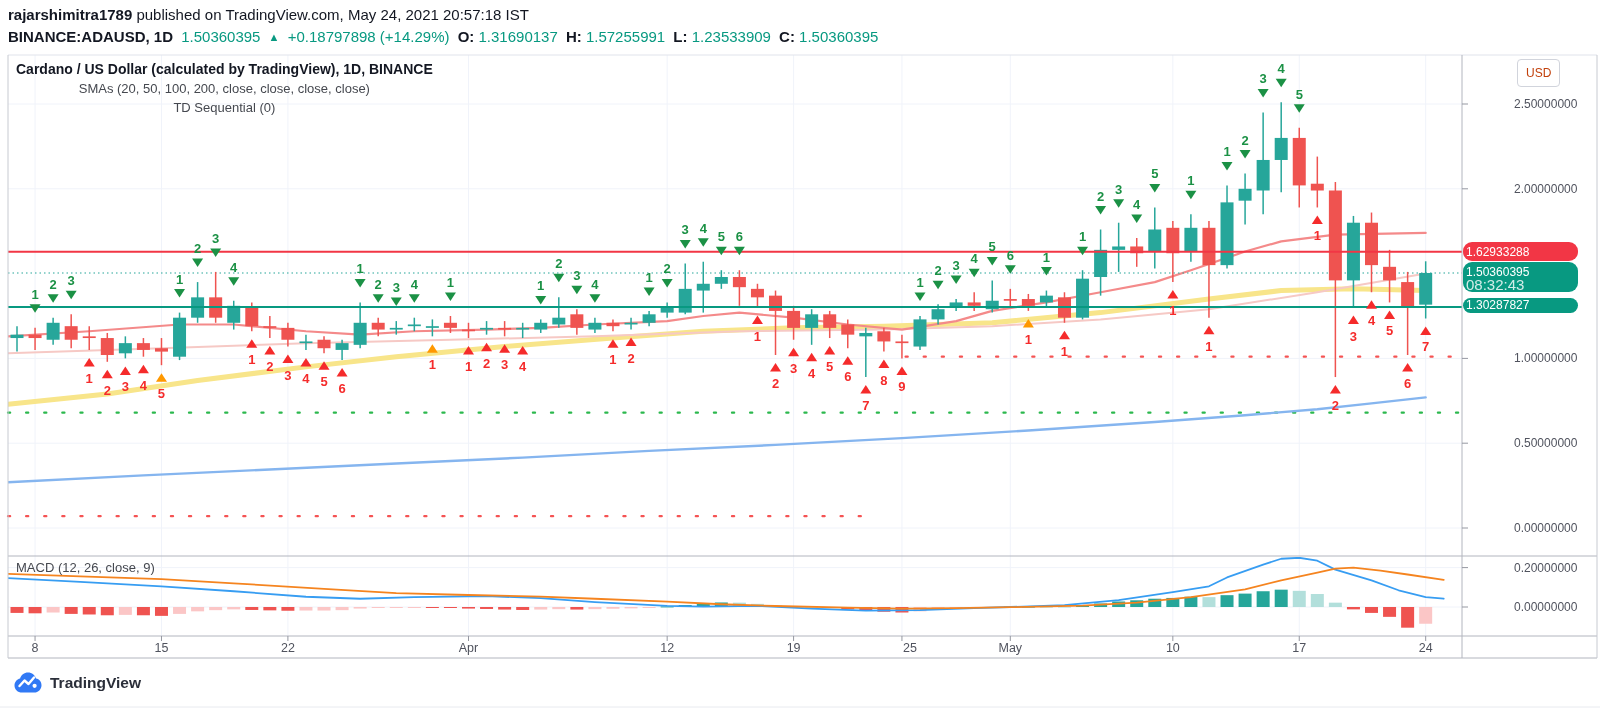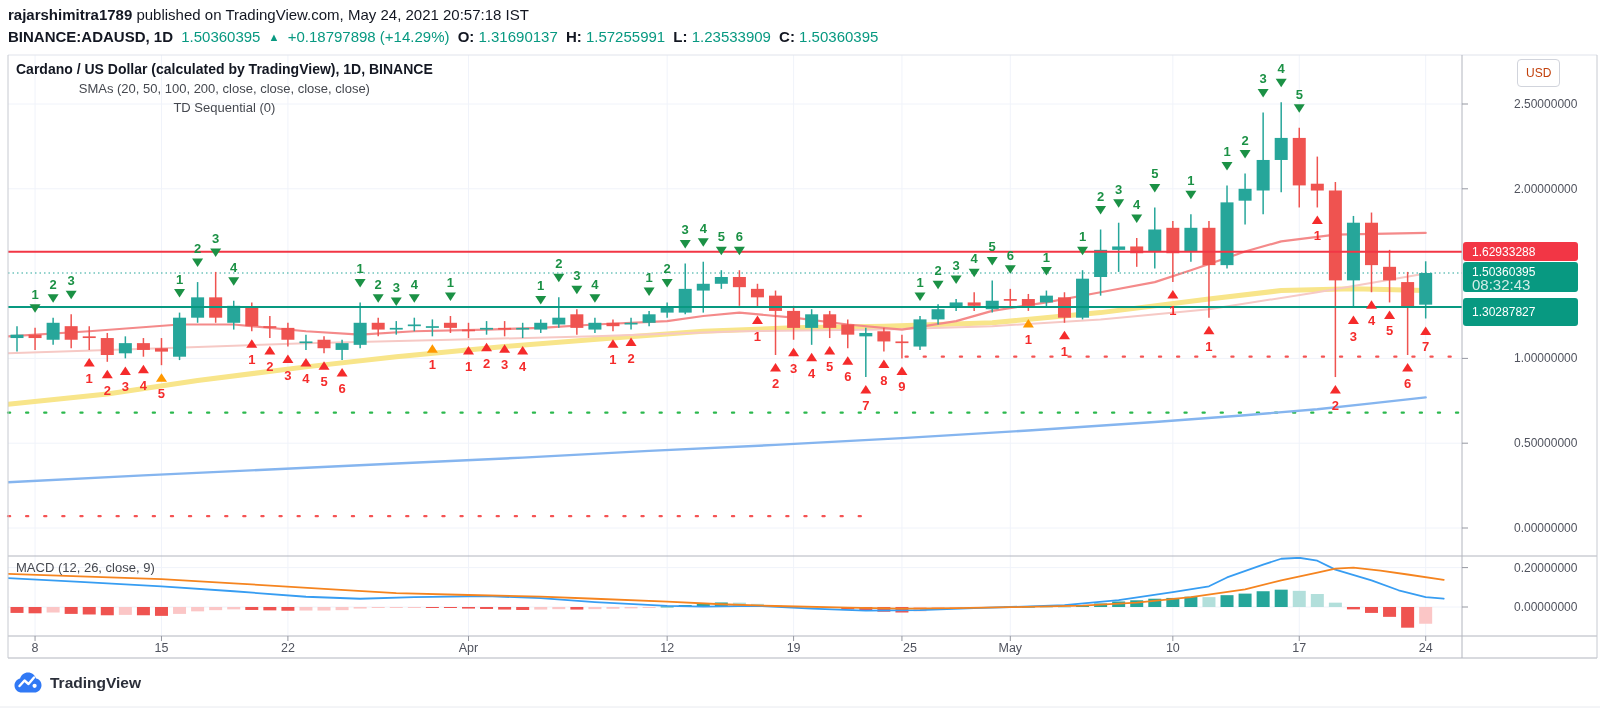--- a/index.html
+++ b/index.html
@@ -12,22 +12,22 @@
   .teal{color:#089981;}
   .arrow-up{font-size:11px;position:relative;top:-1px;}
   .hdr2 span{margin-right:4px;}
   .legend{position:absolute;left:16px;top:60px;color:#45484f;line-height:19px;white-space:nowrap;text-align:center;}
   .legend .t{font-size:14px;font-weight:bold;color:#131722;}
   .legend .r{font-size:13px;}
   .usd-badge{position:absolute;left:1517px;top:59px;border:1px solid #d1d4dc;border-radius:4px;
     padding:6px 8px;font-size:12px;color:#c2410c;background:#fff;}
   .axlabel{position:absolute;left:1514px;font-size:12px;color:#50535e;transform:translateY(-50%);white-space:nowrap;}
   .tlabel{position:absolute;top:641px;font-size:12.5px;color:#50535e;transform:translateX(-50%);white-space:nowrap;}
-  .tag{position:absolute;left:1463px;width:115px;border-radius:3px;color:#fff;font-size:12px;
-    padding-left:9px;box-sizing:border-box;display:flex;flex-direction:column;justify-content:center;}
+  .tag{position:absolute;left:1463px;width:115px;border-radius:9px;color:#fff;font-size:12px;
+    padding-left:3px;box-sizing:border-box;display:flex;flex-direction:column;justify-content:center;}
   .tag .sub{font-size:15px;color:rgba(255,255,255,.82);line-height:11px;}
   .macd-label{position:absolute;left:16px;top:560px;font-size:13px;color:#45484f;}
   .brand{position:absolute;left:14px;top:672px;display:flex;align-items:center;gap:8px;}
   .brand-text{font-size:15.5px;font-weight:600;color:#2a2e39;}
 </style>
 </head>
 <body>
 
 <div id="stage">
 
@@ -548,21 +548,21 @@
       <div class="axlabel" style="top: 528px;">0.00000000</div>
       <div class="axlabel" style="top: 567.6px;">0.20000000</div>
       <div class="axlabel" style="top: 607px;">0.00000000</div>
       <div class="tag" style="top: 242.165px; height: 19px; background: rgb(242, 54, 69);">
         <div>1.62933288</div>
       </div>
       <div class="tag" style="top: 262.165px; height: 30px; background: rgb(8, 153, 129);">
         <div>1.50360395</div>
         <div class="sub">08:32:43</div>
       </div>
-      <div class="tag" style="top: 297.532px; height: 28px; background: rgb(8, 153, 129);">
+      <div class="tag" style="top: 297.532px; height: 15px; background: rgb(8, 153, 129);">
         <div>1.30287827</div>
       </div>
     </div>
   <div id="time-axis-labels">
       <div class="tlabel" style="left: 35.06px;">8</div>
       <div class="tlabel" style="left: 161.48px;">15</div>
       <div class="tlabel" style="left: 287.9px;">22</div>
       <div class="tlabel" style="left: 468.5px;">Apr</div>
       <div class="tlabel" style="left: 667.16px;">12</div>
       <div class="tlabel" style="left: 793.58px;">19</div>

